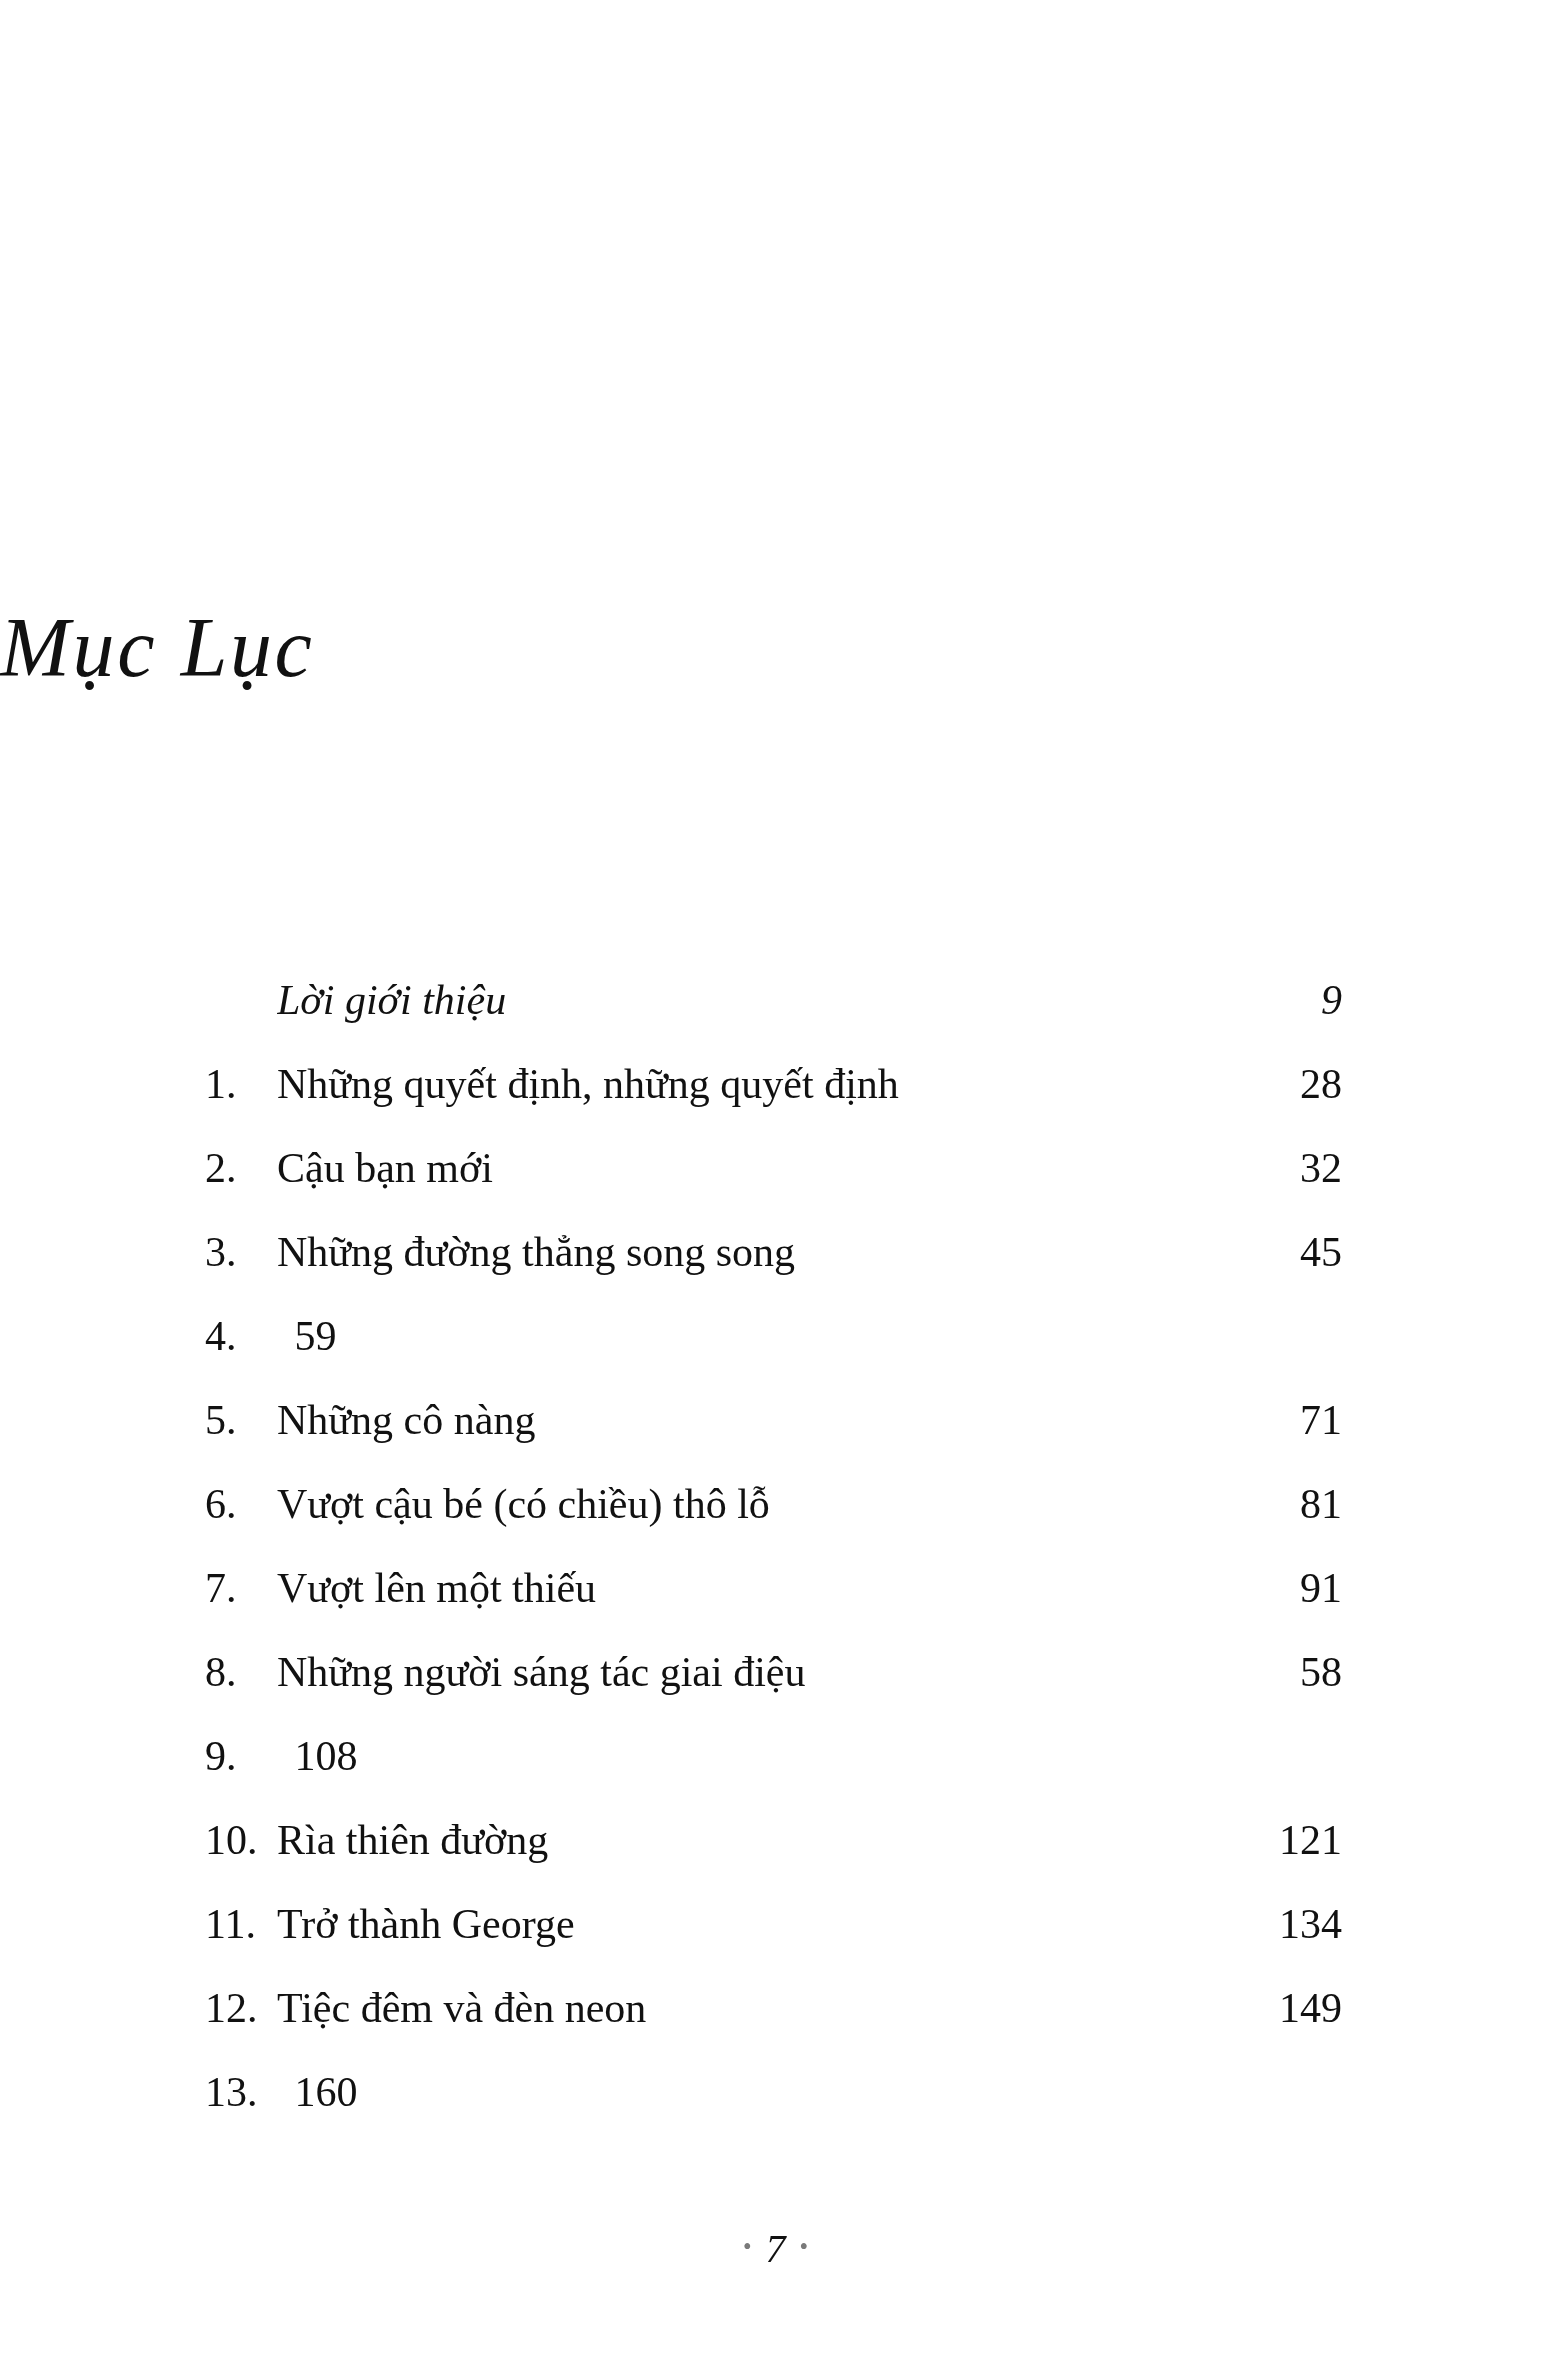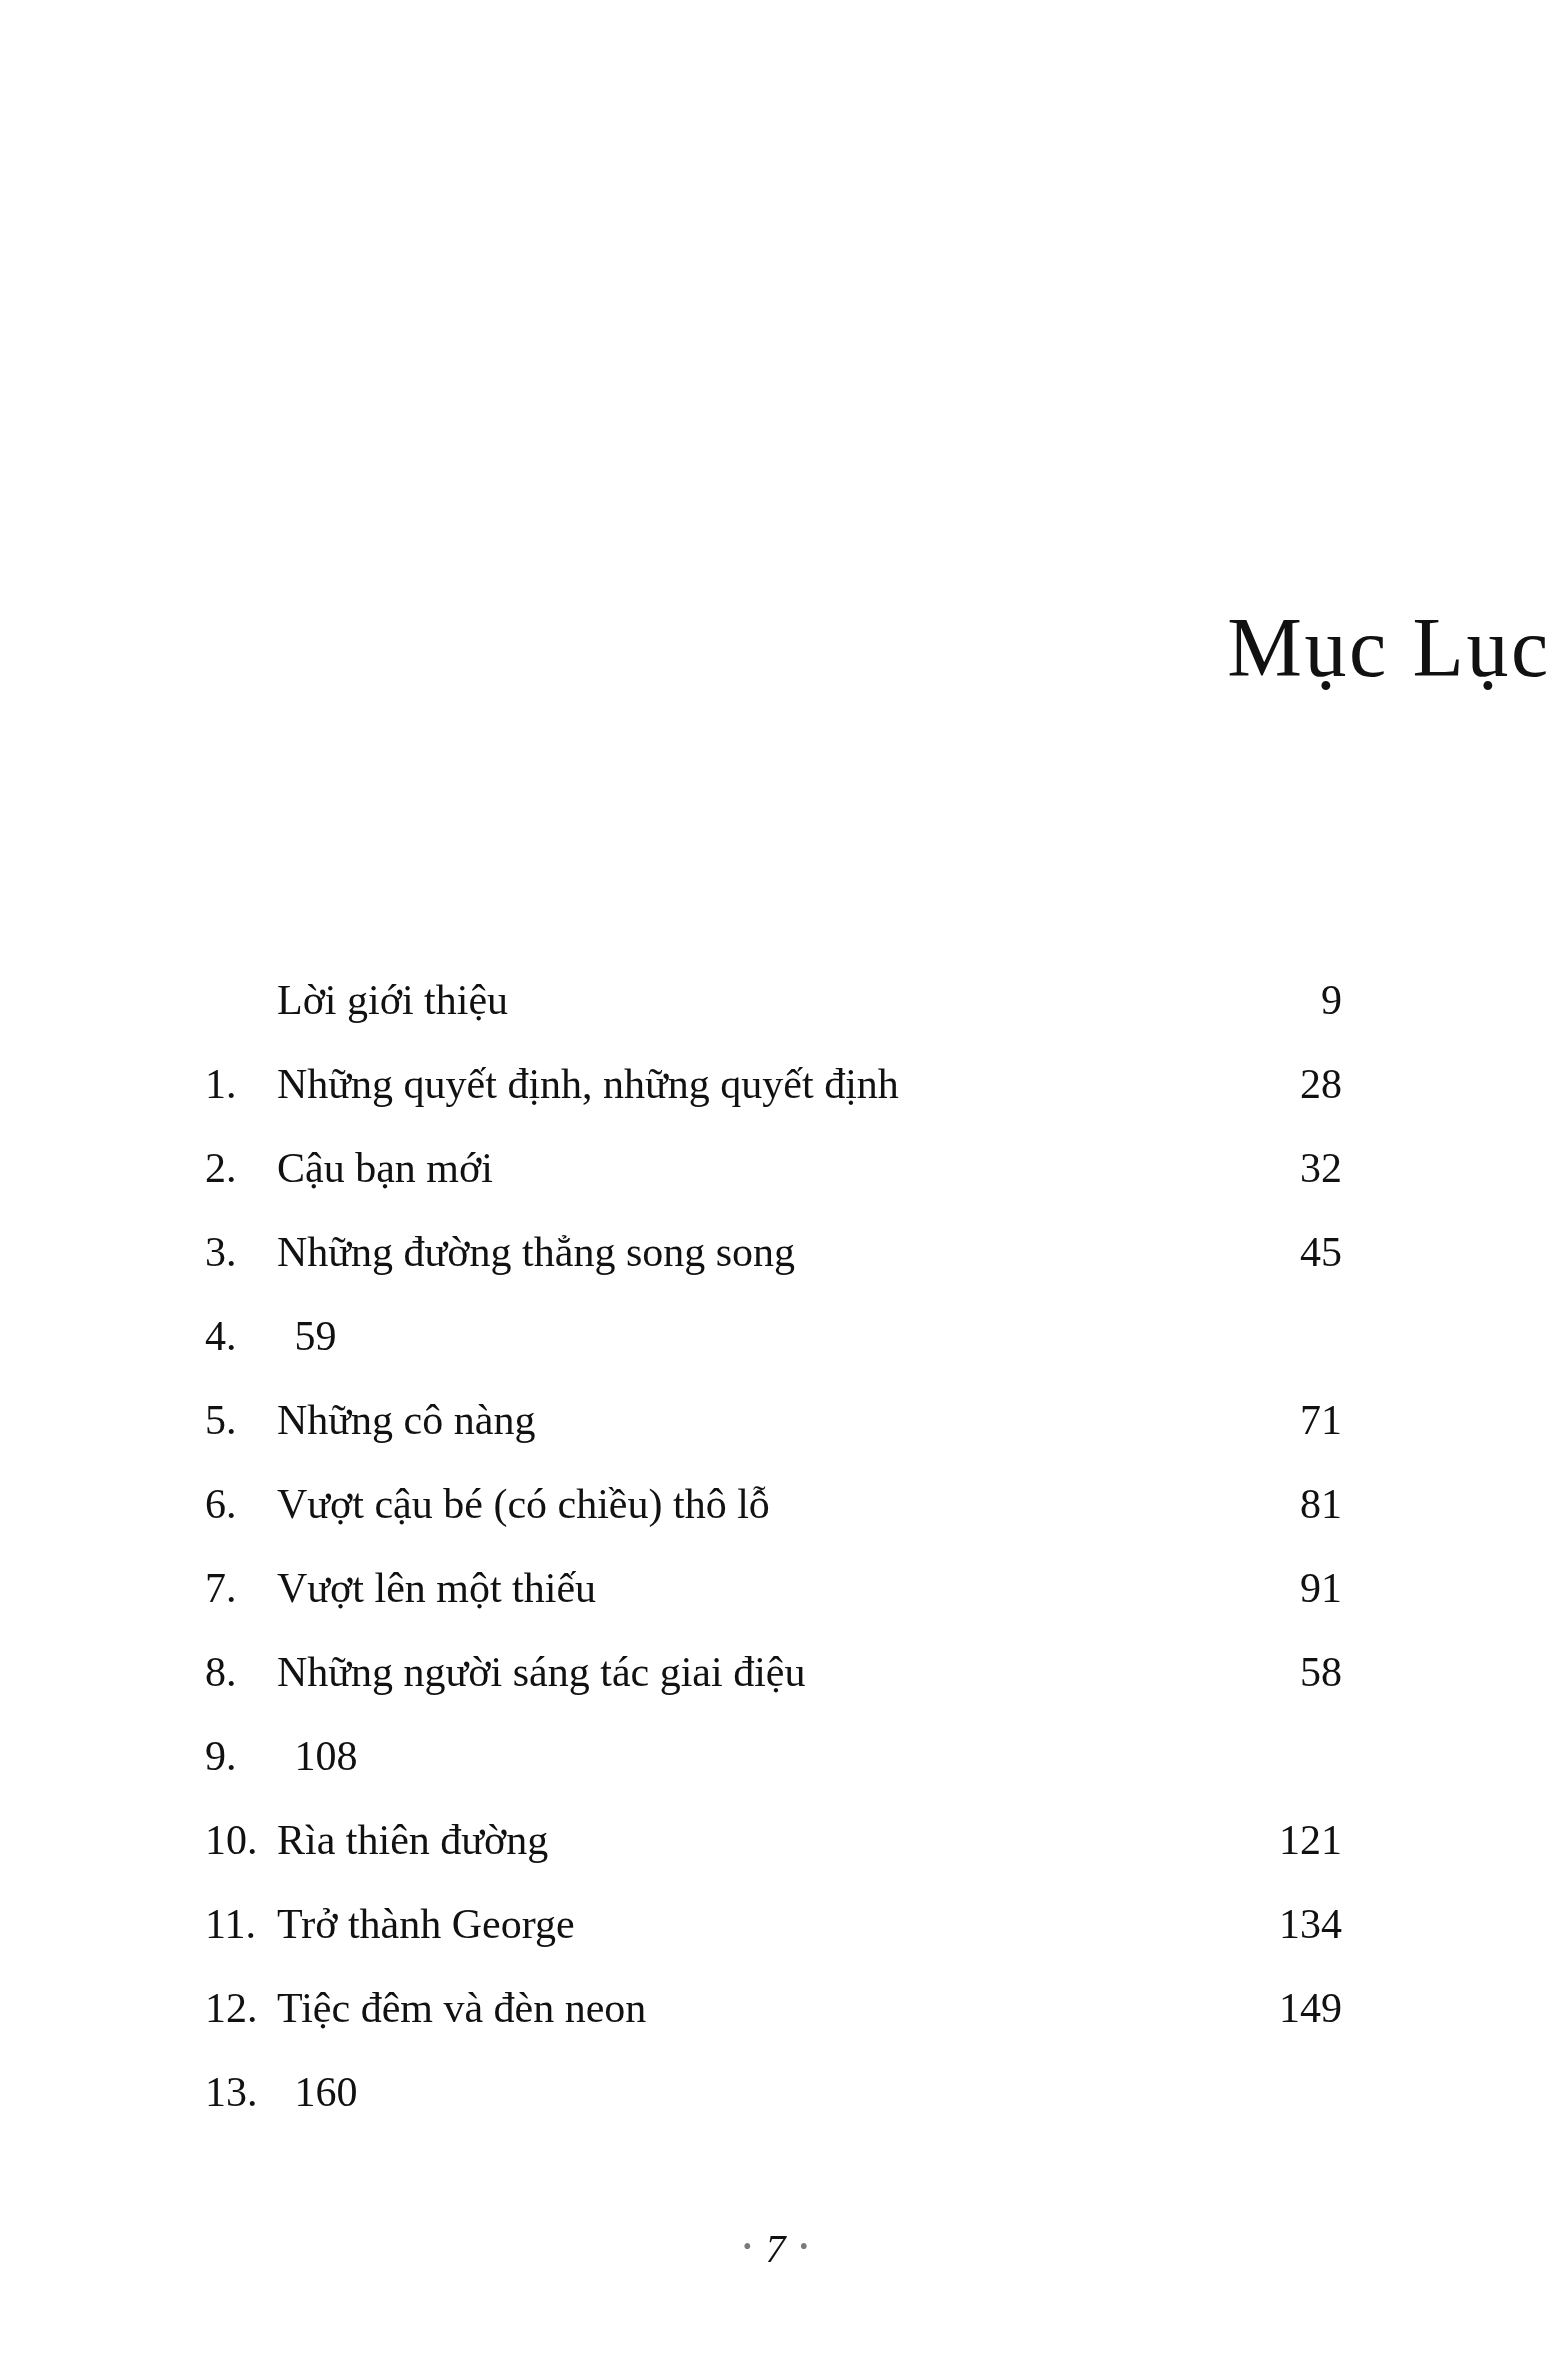--- a/index.html
+++ b/index.html
@@ -14,22 +14,23 @@
     font-family: "Liberation Serif", "DejaVu Serif", serif;
     overflow: hidden;
   }
 
   .title {
     position: absolute;
     top: 602px;
     left: 0;
     width: 100%;
     margin: 0;
-    text-align: right;
+    text-align: left;
     font-size: 84px;
+    font-style: italic;
     font-weight: 500;
     letter-spacing: 2.6px;
     line-height: 1.1;
   }
 
   .toc {
     position: absolute;
     top: 958px;
     left: 205px;
     right: 209px;
@@ -55,20 +56,21 @@
   }
 
   .toc-page {
     flex: 0 0 auto;
     text-align: right;
     padding-left: 17.5px;
   }
 
   .intro-row .toc-title,
   .intro-row .toc-page {
+    font-style: italic;
   }
 
   .footer {
     position: absolute;
     top: 2224px;
     left: 0;
     width: 100%;
     text-align: center;
     font-size: 40px;
     line-height: 46px;

